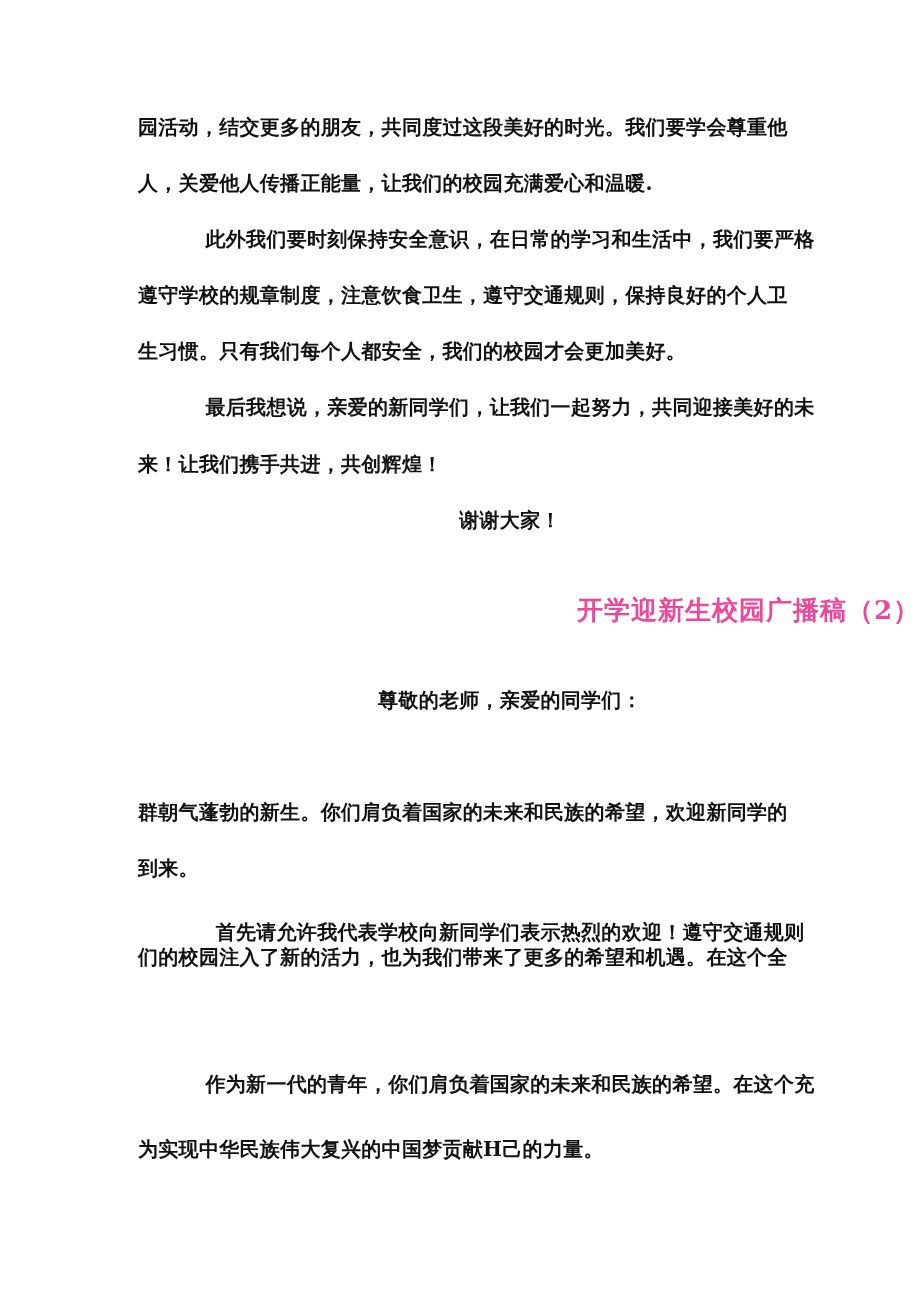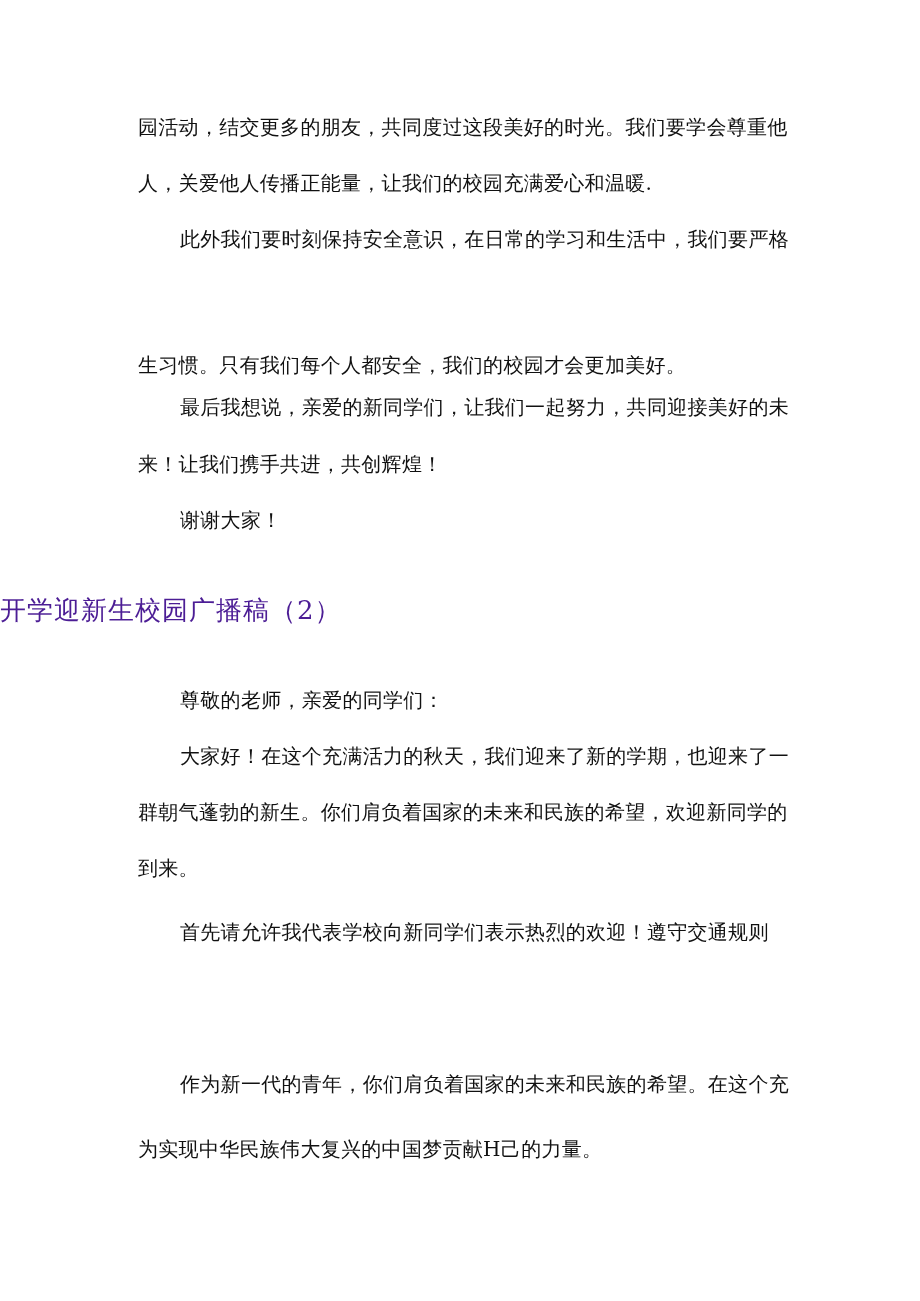--- a/index.html
+++ b/index.html
@@ -15,64 +15,66 @@
       font-family: "DejaVu Serif", "Liberation Serif", serif;
       color: #111111;
     }
     .page {
       position: absolute;
       left: 0;
       top: 0;
       width: 920px;
       height: 1301px;
       background: #ffffff;
+      font-weight: bold;
     }
     .line {
       position: absolute;
       left: 138px;
       width: 660px;
       font-size: 20px;
       line-height: 24px;
       white-space: nowrap;
       letter-spacing: 0.3px;
     }
-    .indent { left: 180px; }
+    .indent { left: 180px; text-align: center; }
     .title {
       position: absolute;
       left: 0;
       width: 920px;
-      text-align: left;
+      text-align: right;
       font-size: 26px;
       line-height: 30px;
       letter-spacing: 1px;
-      color: #4c1d95;
+      color: #ec4899;
     }
   </style>
 </head>
 <body>
 
 <div class="page">
 
   <div class="line" style="top:115px;">园活动，结交更多的朋友，共同度过这段美好的时光。我们要学会尊重他</div>
   <div class="line" style="top:171px;">人，关爱他人传播正能量，让我们的校园充满爱心和温暖.</div>
 
   <div class="line indent" style="top:227px;">此外我们要时刻保持安全意识，在日常的学习和生活中，我们要严格</div>
-  <div class="line" style="top:339px;margin-top:14px;">生习惯。只有我们每个人都安全，我们的校园才会更加美好。</div>
+  <div class="line" style="top:283px;">遵守学校的规章制度，注意饮食卫生，遵守交通规则，保持良好的个人卫</div>
+  <div class="line" style="top:339px;">生习惯。只有我们每个人都安全，我们的校园才会更加美好。</div>
 
   <div class="line indent" style="top:395px;">最后我想说，亲爱的新同学们，让我们一起努力，共同迎接美好的未</div>
   <div class="line" style="top:452px;">来！让我们携手共进，共创辉煌！</div>
 
   <div class="line indent" style="top:508px;">谢谢大家！</div>
 
   <div class="title" style="top:595px;">开学迎新生校园广播稿（2）</div>
 
   <div class="line indent" style="top:688px;">尊敬的老师，亲爱的同学们：</div>
 
-  <div class="line indent" style="top:744px;">大家好！在这个充满活力的秋天，我们迎来了新的学期，也迎来了一</div>
   <div class="line" style="top:800px;">群朝气蓬勃的新生。你们肩负着国家的未来和民族的希望，欢迎新同学的</div>
   <div class="line" style="top:856px;">到来。</div>
 
   <div class="line indent" style="top:920px;">首先请允许我代表学校向新同学们表示热烈的欢迎！遵守交通规则</div>
+  <div class="line" style="top:945px;">们的校园注入了新的活力，也为我们带来了更多的希望和机遇。在这个全</div>
 
   <div class="line indent" style="top:1024px;margin-top:48px;">作为新一代的青年，你们肩负着国家的未来和民族的希望。在这个充</div>
   <div class="line" style="top:1137px;">为实现中华民族伟大复兴的中国梦贡献H己的力量。</div>
 
 </div>
 
 </body></html>

